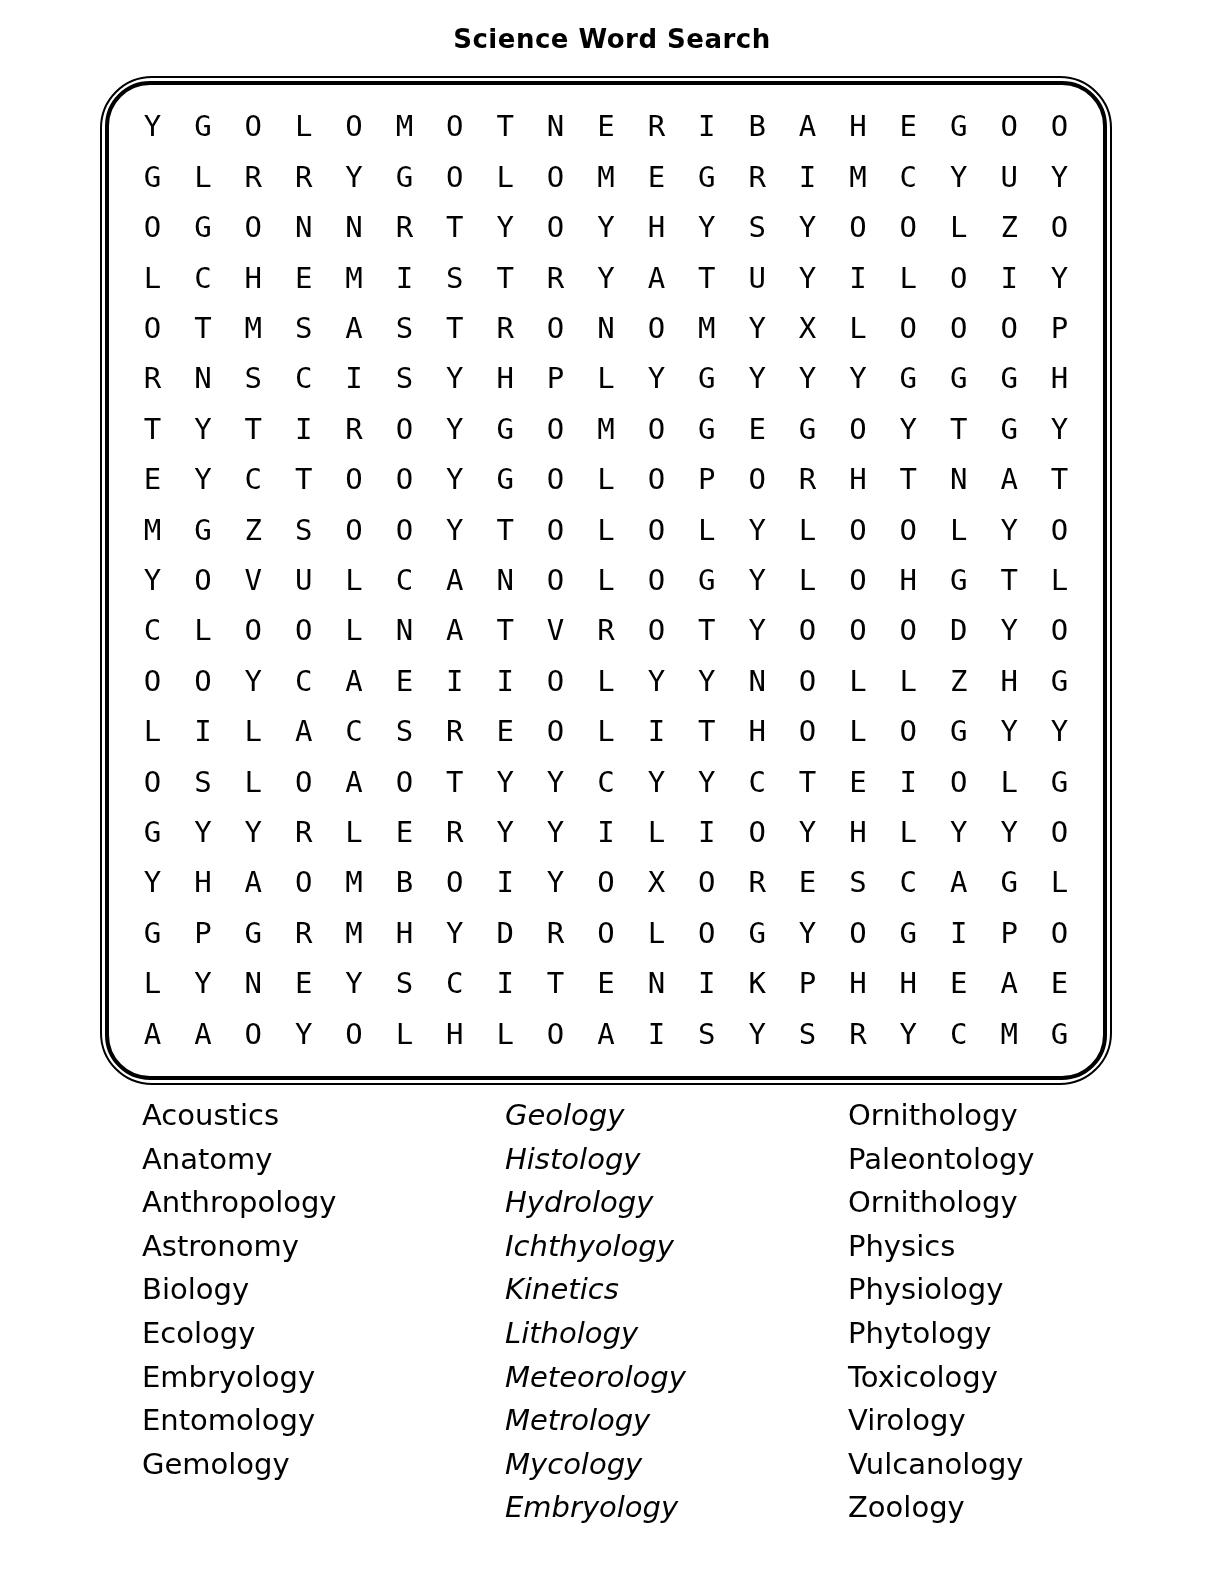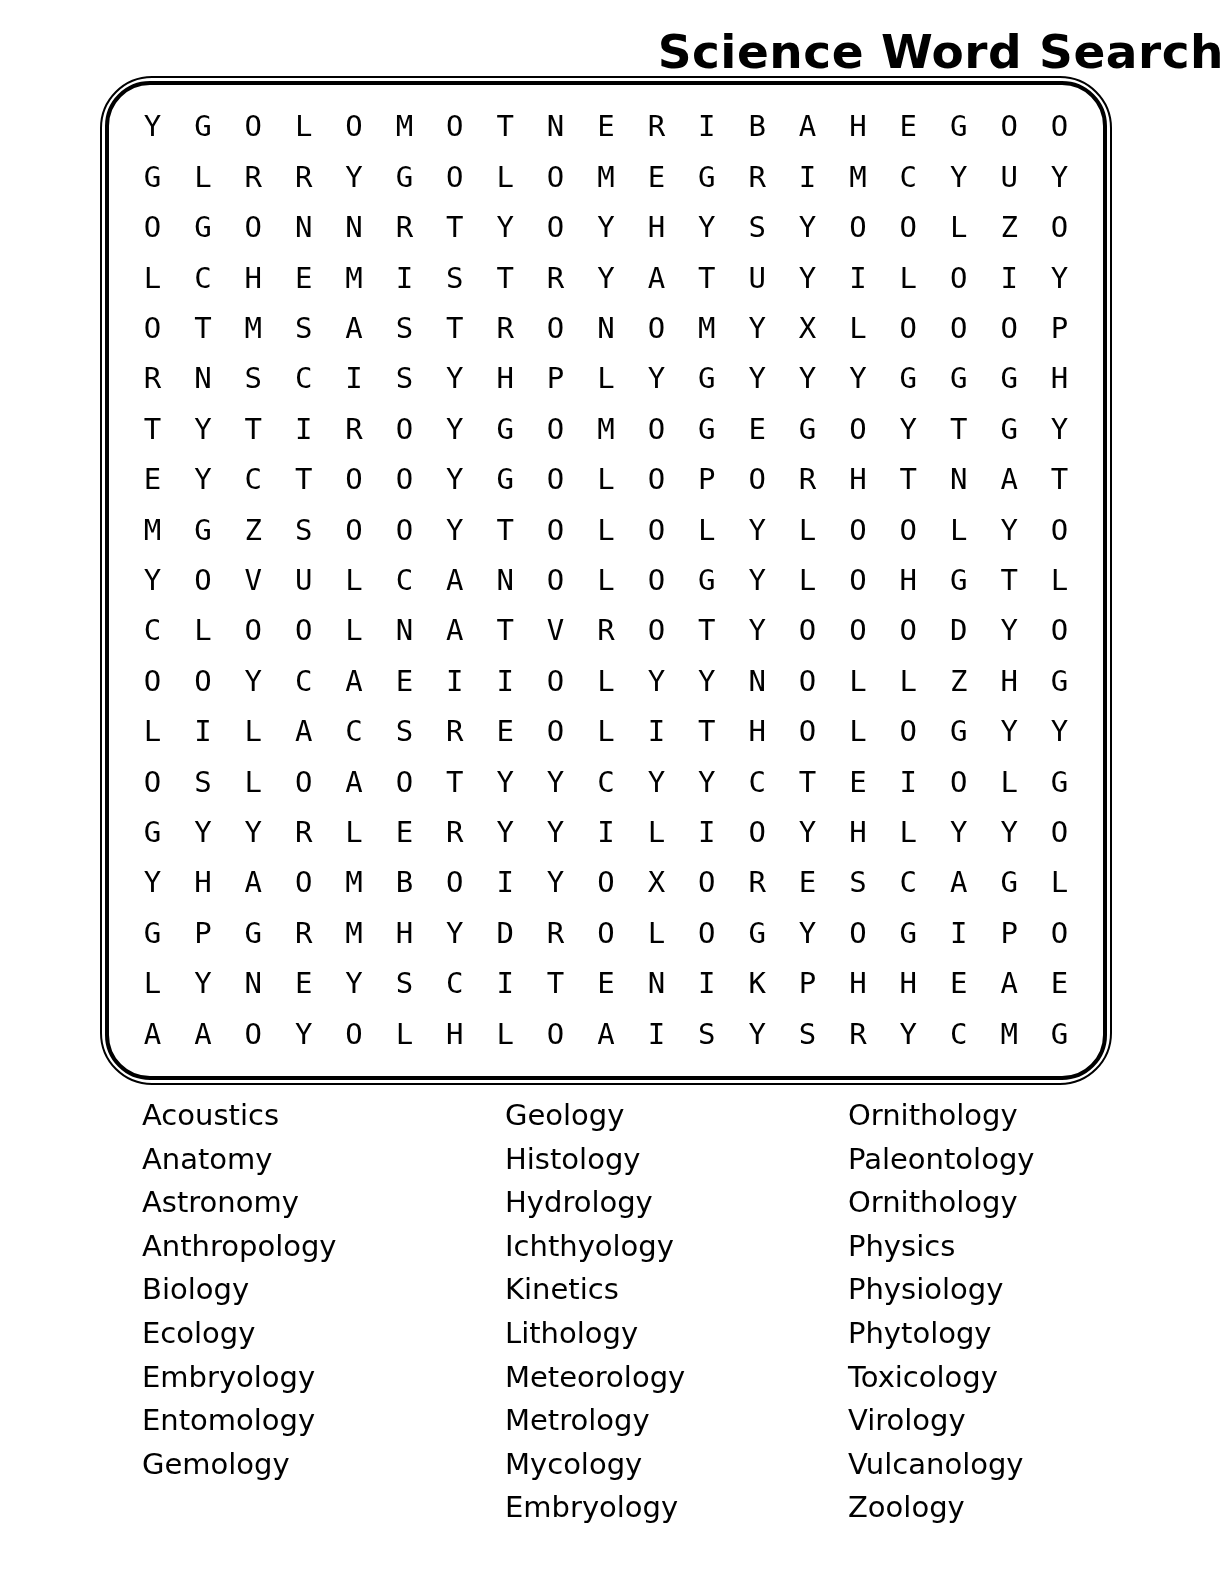--- a/index.html
+++ b/index.html
@@ -14,22 +14,22 @@
     color:var(--ink);
     font-family:"DejaVu Sans", sans-serif;
     position:relative;
     overflow:hidden;
   }
   .title{
     position:absolute;
     top:24px;
     left:0;
     width:100%;
-    text-align:right;
-    font-size:47px;
+    text-align:center;
+    font-size:26px;
     font-weight:bold;
     letter-spacing:0.5px;
   }
   .puzzle-outer{
     position:absolute;
     left:100px;
     top:76px;
     width:1012px;
     height:1009px;
     border:2.5px solid var(--ink);
@@ -57,21 +57,21 @@
     justify-content:center;
     font-family:"DejaVu Sans Mono", monospace;
     font-size:29px;
     line-height:1;
   }
   .word-col{
     position:absolute;
     top:1094px;
   }
   .word-col.col0{left:142px;}
-  .word-col.col1{left:505px;}
+  .word-col.col1{left:505px;font-style:italic;}
   .word-col.col2{left:848px;}
   .word{
     font-size:29px;
     line-height:43.6px;
     white-space:nowrap;
   }
   .footer{
     position:absolute;
     top:1615px;
     right:62px;
@@ -451,22 +451,22 @@
         <span class="cell">M</span>
         <span class="cell">G</span>
       </div>
   </div>
 </div>
 
 <div id="word-list">
     <div class="word-col col0">
       <div class="word">Acoustics</div>
       <div class="word">Anatomy</div>
+      <div class="word">Anthropology</div>
       <div class="word">Astronomy</div>
-      <div class="word">Anthropology</div>
       <div class="word">Biology</div>
       <div class="word">Ecology</div>
       <div class="word">Embryology</div>
       <div class="word">Entomology</div>
       <div class="word">Gemology</div>
     </div>
     <div class="word-col col1">
       <div class="word">Geology</div>
       <div class="word">Histology</div>
       <div class="word">Hydrology</div>

